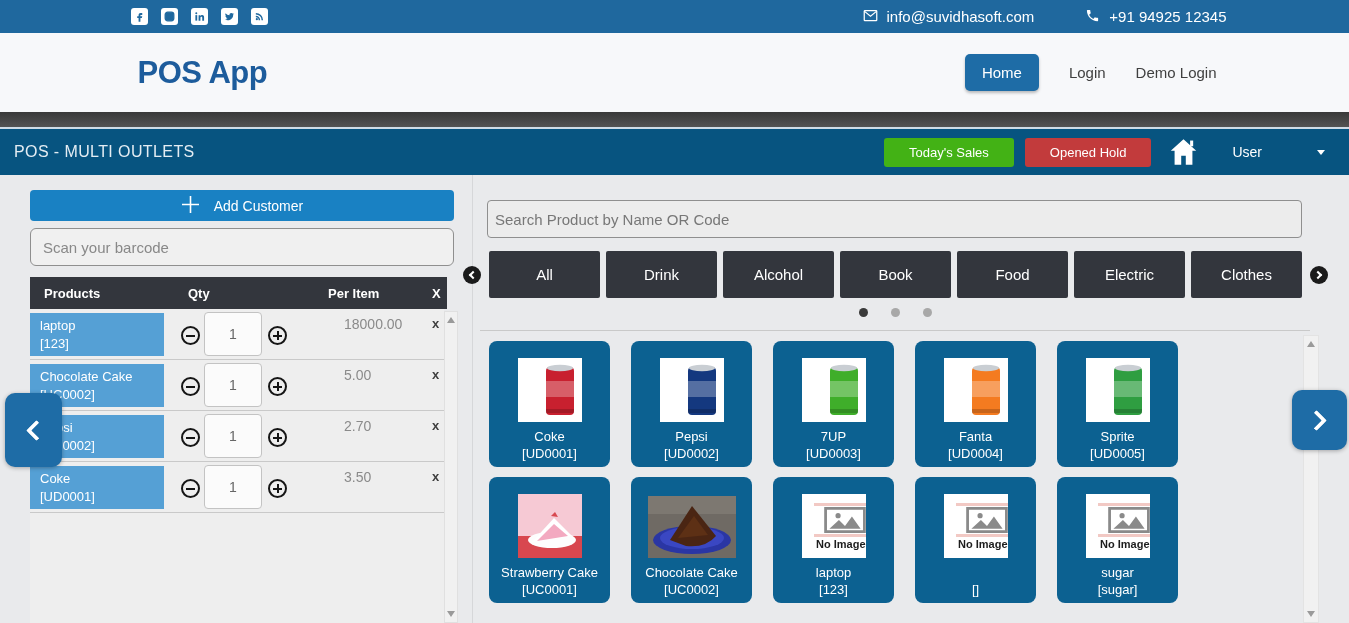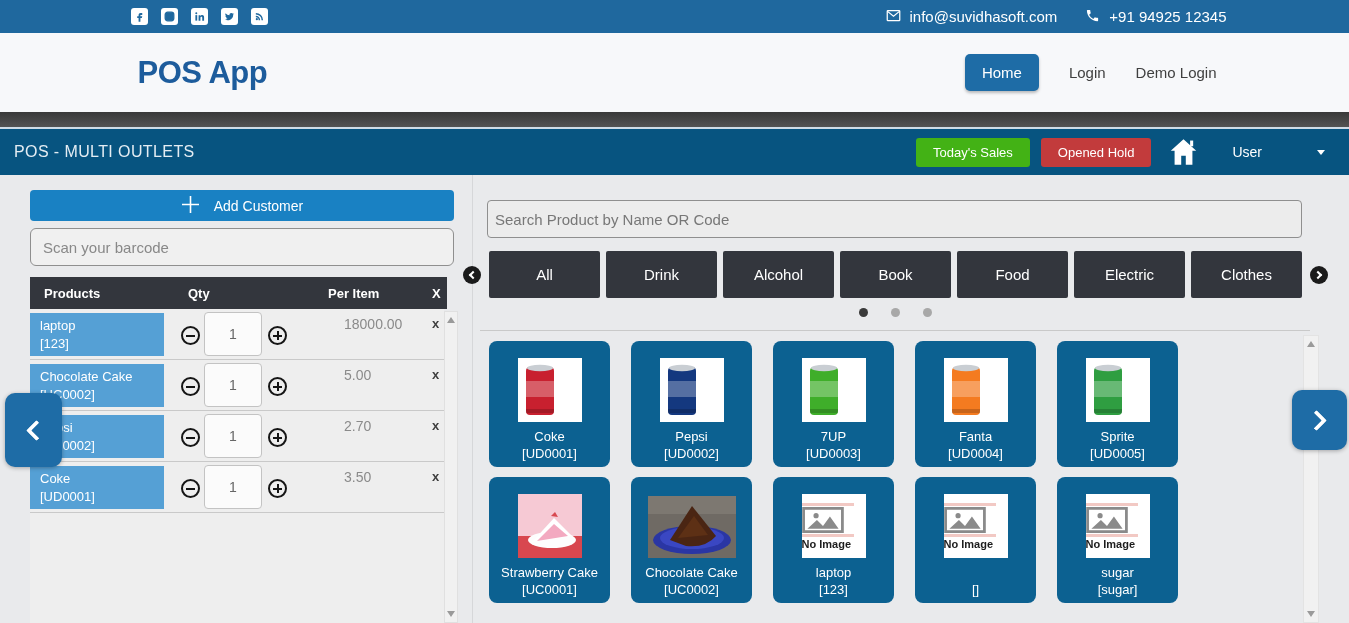--- a/index.html
+++ b/index.html
@@ -5,39 +5,39 @@
   * { margin:0; padding:0; box-sizing:border-box; }
   html,body { width:1349px; height:623px; overflow:hidden; }
   body { font-family:"Liberation Sans", sans-serif; background:#e9eaec; }
 
   
   .topbar { height:33px; background:#1f689e; display:flex; align-items:center; }
   .shell { width:1104px; margin:0 auto; display:flex; align-items:center; }
   .social { display:flex; gap:13px; margin-left:8px; }
   .social-btn { width:17px; height:17px; background:#fff; border-radius:3px; display:inline-flex; align-items:center; justify-content:center; color:#1f689e; }
   .social-btn svg { width:11px; height:11px; fill:#1f689e; }
-  .topbar-right { margin-left:auto; display:flex; align-items:center; gap:28px; color:#fff; font-size:15px;padding-left:11px; }
+  .topbar-right { margin-left:auto; display:flex; align-items:center; gap:51px; color:#fff; font-size:15px;padding-left:11px; }
   .contact { display:flex; align-items:center; gap:9px; }
   .contact svg { width:15px; height:15px; }
 
   
   .header { height:79px; background:#f7f8fa; display:flex; align-items:center; }
   .logo { font-size:31px; font-weight:bold; color:#1d5c9c; margin-left:15px; letter-spacing:-0.5px; }
   .nav { margin-left:auto; display:flex; align-items:center; gap:30px; font-size:15px; color:#3f3f3f; margin-right:10px; }
   .nav-item { cursor:pointer; }
   .nav-item.active { background:#1e6ca6; color:#fff; padding:10px 17px; border-radius:5px; box-shadow:0 2px 3px rgba(0,0,0,0.25); }
 
   .darkstrip { height:15px; background:linear-gradient(#393939,#535353); }
   .sep { height:2px; background:#cfdce6; }
 
   
   .posbar { height:46px; background:#075480; display:flex; align-items:center; padding:0 24px 0 14px; }
   .pos-title { color:#e4edf3; font-size:16px; letter-spacing:0.4px; }
   .posbar-right { margin-left:auto; display:flex; align-items:center; gap:11px; }
-  .pill { color:#fff; font-size:13px; padding:7px 17px; border-radius:3px; cursor:pointer; }
+  .pill { color:#fff; font-size:13px; padding:7px 25px; border-radius:3px; cursor:pointer; }
   .btn-green { background:#43b215; }
   .btn-red { background:#c23b3c; }
   .home-ic { width:31px; height:28px; margin:0 6px; }
   .user-dd { color:#fff; font-size:14px; margin-left:16px; display:flex; align-items:center; cursor:pointer;gap:48px; }
   .caret { width:0; height:0; border-left:4px solid transparent; border-right:4px solid transparent; border-top:5px solid #fff; margin-left:7px; display:inline-block; }
 
   
   .content { position:relative; height:448px; background:#e9eaec; }
 
   .add-customer { position:absolute; left:30px; top:15px; width:424px; height:31px; background:#1981c3; color:#fff; font-size:14px; border:none; border-radius:4px; display:flex; align-items:center; justify-content:center; gap:14px; cursor:pointer; }
@@ -82,21 +82,21 @@
   .mchev { width:6px; height:6px; border-left:2px solid #fff; border-bottom:2px solid #fff; }
   .mchev.l { transform:rotate(45deg); margin-left:2px; } .mchev.r { transform:rotate(225deg); margin-right:2px; }
 
   .dots { position:absolute; left:489px; top:133px; width:813px; display:flex; justify-content:center; gap:23px; }
   .dot { width:9px; height:9px; border-radius:50%; background:#a8a8a8; cursor:pointer; }
   .dot.active { background:#3a3a3a; }
   .hdiv { position:absolute; left:480px; top:155px; width:830px; height:1px; background:#c9c9c9; }
 
   .grid { position:absolute; left:489px; top:166px; width:814px; display:flex; flex-wrap:wrap; gap:10px 21px; }
   .card { width:121px; height:126px; background:#0c6191; border-radius:8px; color:#fff; text-align:center; font-size:13px; cursor:pointer; }
-  .thumb { width:64px; height:64px; background:#fff; margin:17px auto 0; overflow:hidden; display:flex; flex-direction:column; align-items:flex-start; justify-content:center; }
+  .thumb { width:64px; height:64px; background:#fff; margin:17px auto 0; overflow:hidden; display:flex; flex-direction:column; align-items:flex-end; justify-content:center; }
   .thumb.wide { width:88px; height:62px; margin-top:19px; }
   .thumb svg { display:block; }
   .pname { margin-top:7px; min-height:16px; line-height:16px; }
   .pcode { line-height:17px; }
   .ni-red { width:52px; height:3px; background:#f2c9c4; margin:1px 0; }
   .ni-frame { width:42px; height:26px; border:0; }
   .ni-label { font-size:11px; font-weight:bold; color:#1d1d1d; line-height:13px; }
 
   .grid-sb { position:absolute; left:1303px; top:160px; width:16px; bottom:0; background:#f1f1f1; border:1px solid #e3e3e3; }
 </style>

